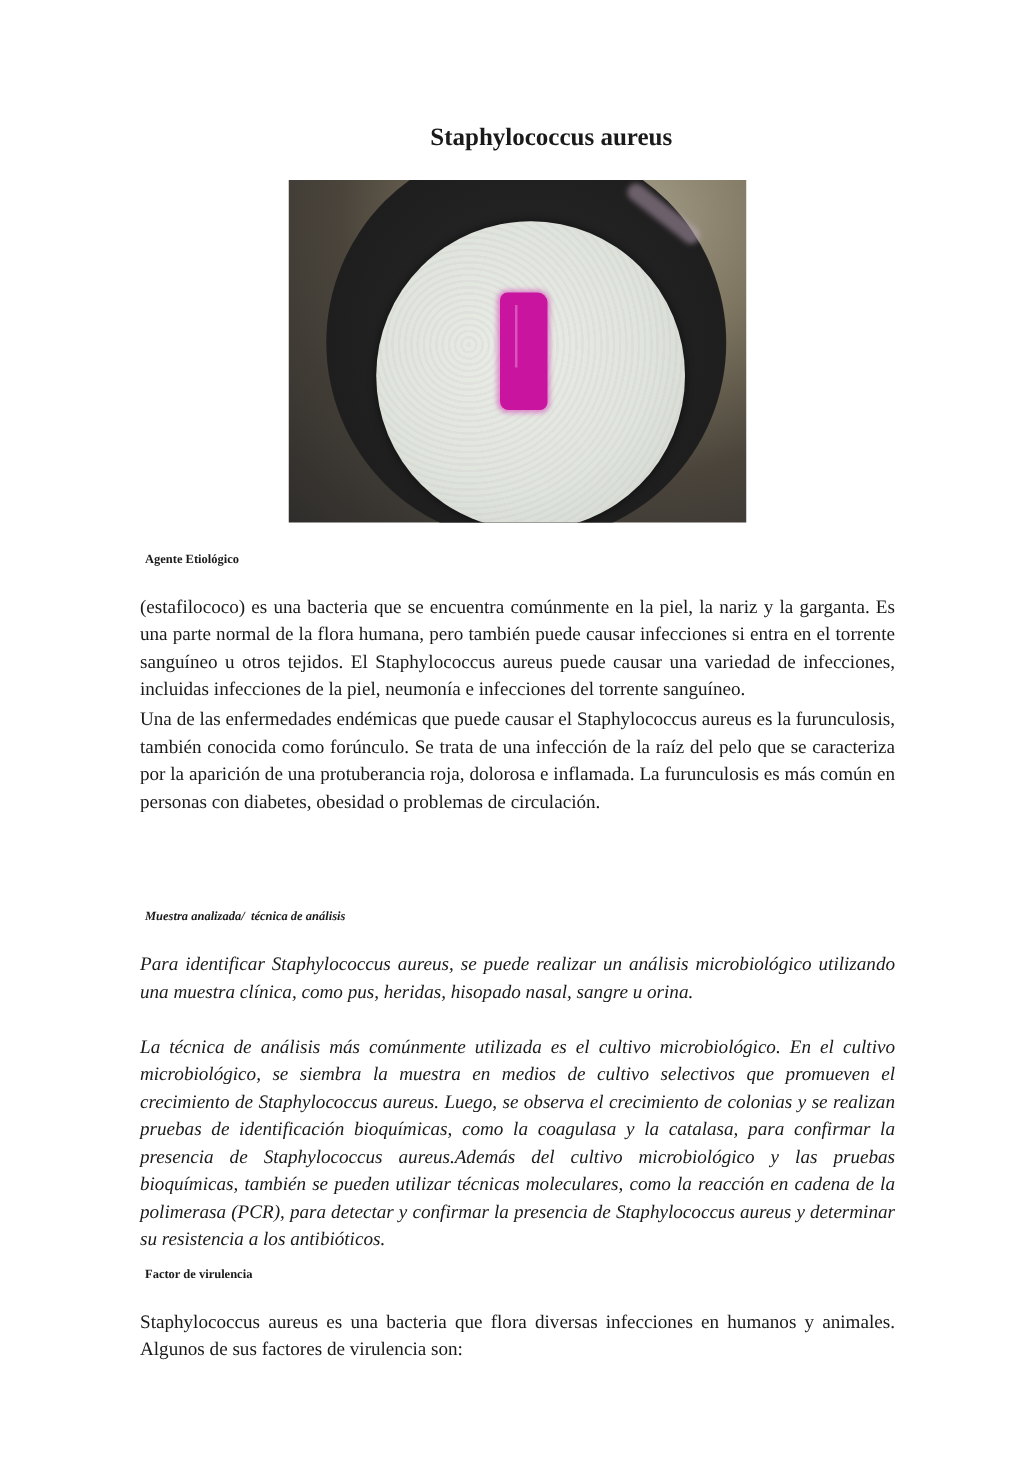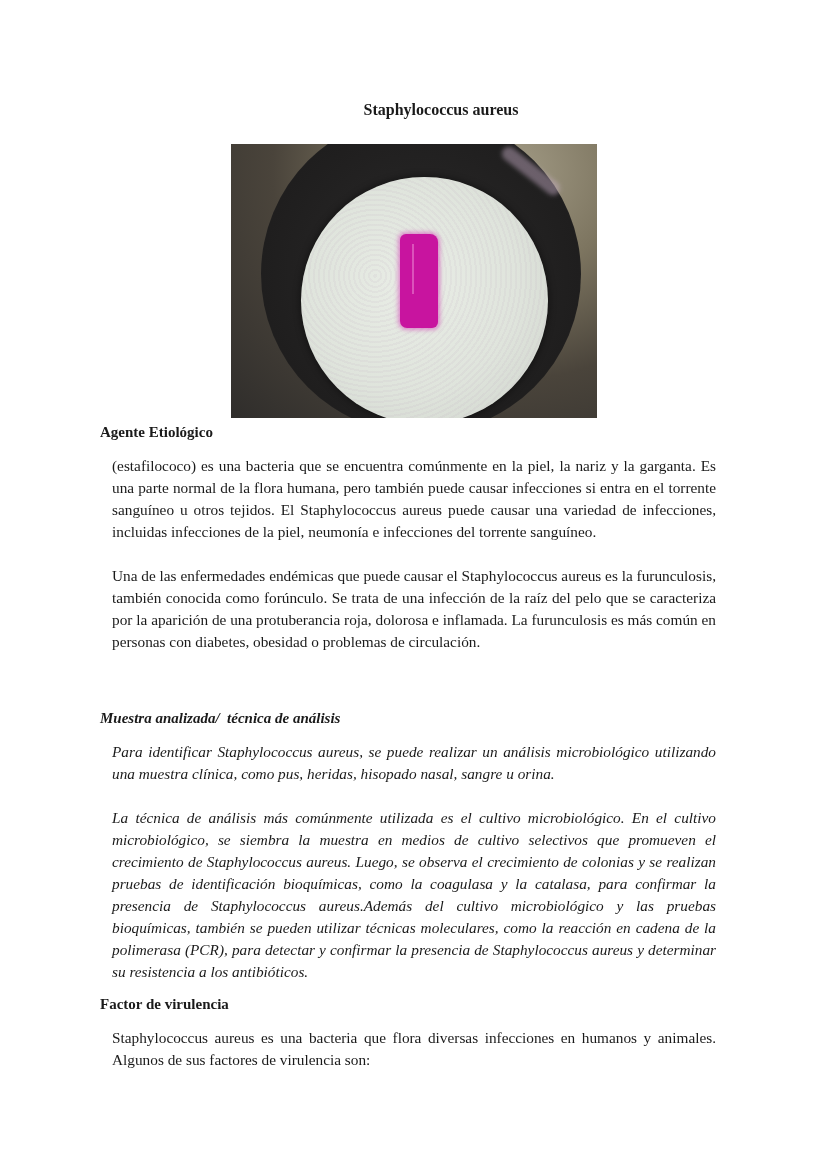--- a/index.html
+++ b/index.html
@@ -1,37 +1,37 @@
 <!DOCTYPE html>
 <html><head>
 <meta charset="utf-8">
 <style>
   html, body { margin: 0; padding: 0; background: #ffffff; }
   body { width: 828px; height: 1169px; position: relative; overflow: hidden;
          font-family: "Liberation Serif", "DejaVu Serif", serif; color: #1a1a1a; }
   .page { position: absolute; left: 0; top: 0; width: 828px; height: 1169px; }
   .title { position: absolute; left: 0; width: 828px; top: 100px; text-align: center;
-           font-weight: bold; font-size: 16px; line-height: 20px; padding-left: 54px; box-sizing: border-box; }
+           font-weight: bold; font-size: 20px; line-height: 20px; padding-left: 54px; box-sizing: border-box; }
   .figure { position: absolute; left: 231px; top: 144px; width: 366px; height: 274px; overflow: hidden;
             background: radial-gradient(ellipse at 75% 10%, #a39c86 0%, #7d7560 30%, #4a443b 60%, #2f2d2b 100%); }
   .figure .ring { position: absolute; left: 30px; top: -30px; width: 320px; height: 320px; border-radius: 50%;
             background: radial-gradient(circle, #2b2a2a 0%, #1f1e1e 70%, rgba(30,30,30,0) 100%); }
   .figure .glare { position: absolute; left: 265px; top: 20px; width: 70px; height: 14px; border-radius: 8px;
             background: rgba(200,175,200,0.45); transform: rotate(38deg); filter: blur(2px); }
   .figure .field { position: absolute; left: 70px; top: 33px; width: 247px; height: 247px; border-radius: 50%;
             background: radial-gradient(circle at 45% 45%, #e9ede6 0%, #dfe4dc 55%, #d3d8d0 85%, #c5cac3 100%);
             box-shadow: 0 0 6px 2px rgba(0,0,0,0.35); }
   .figure .field::before { content: ""; position: absolute; inset: 0; border-radius: 50%;
             background: repeating-radial-gradient(circle at 30% 40%, rgba(190,170,190,0.12) 0 2px, rgba(0,0,0,0) 2px 5px); }
   .figure .stain { position: absolute; left: 169px; top: 90px; width: 38px; height: 94px; border-radius: 6px 8px 6px 7px;
             background: #c8149f; box-shadow: 0 0 4px 2px rgba(210,60,180,0.55); }
   .figure .stain::after { content: ""; position: absolute; left: 12px; top: 10px; width: 2px; height: 50px;
             background: rgba(255,200,240,0.35); }
   .section { position: absolute; left: 100px; width: 628px; font-size: 15.3px; line-height: 22px; }
-  .section h2 { margin: 0; font-size: 15px; line-height: 22px; font-weight: bold; }
+  .section h2 { margin: 16px; font-size: 10px; line-height: 22px; font-weight: bold; }
   .section p { margin: 12px; text-align: justify; }
 </style>
 </head>
 <body>
 
 <div class="page">
 
   <div class="title">Staphylococcus aureus</div>
 
   <div class="figure">

